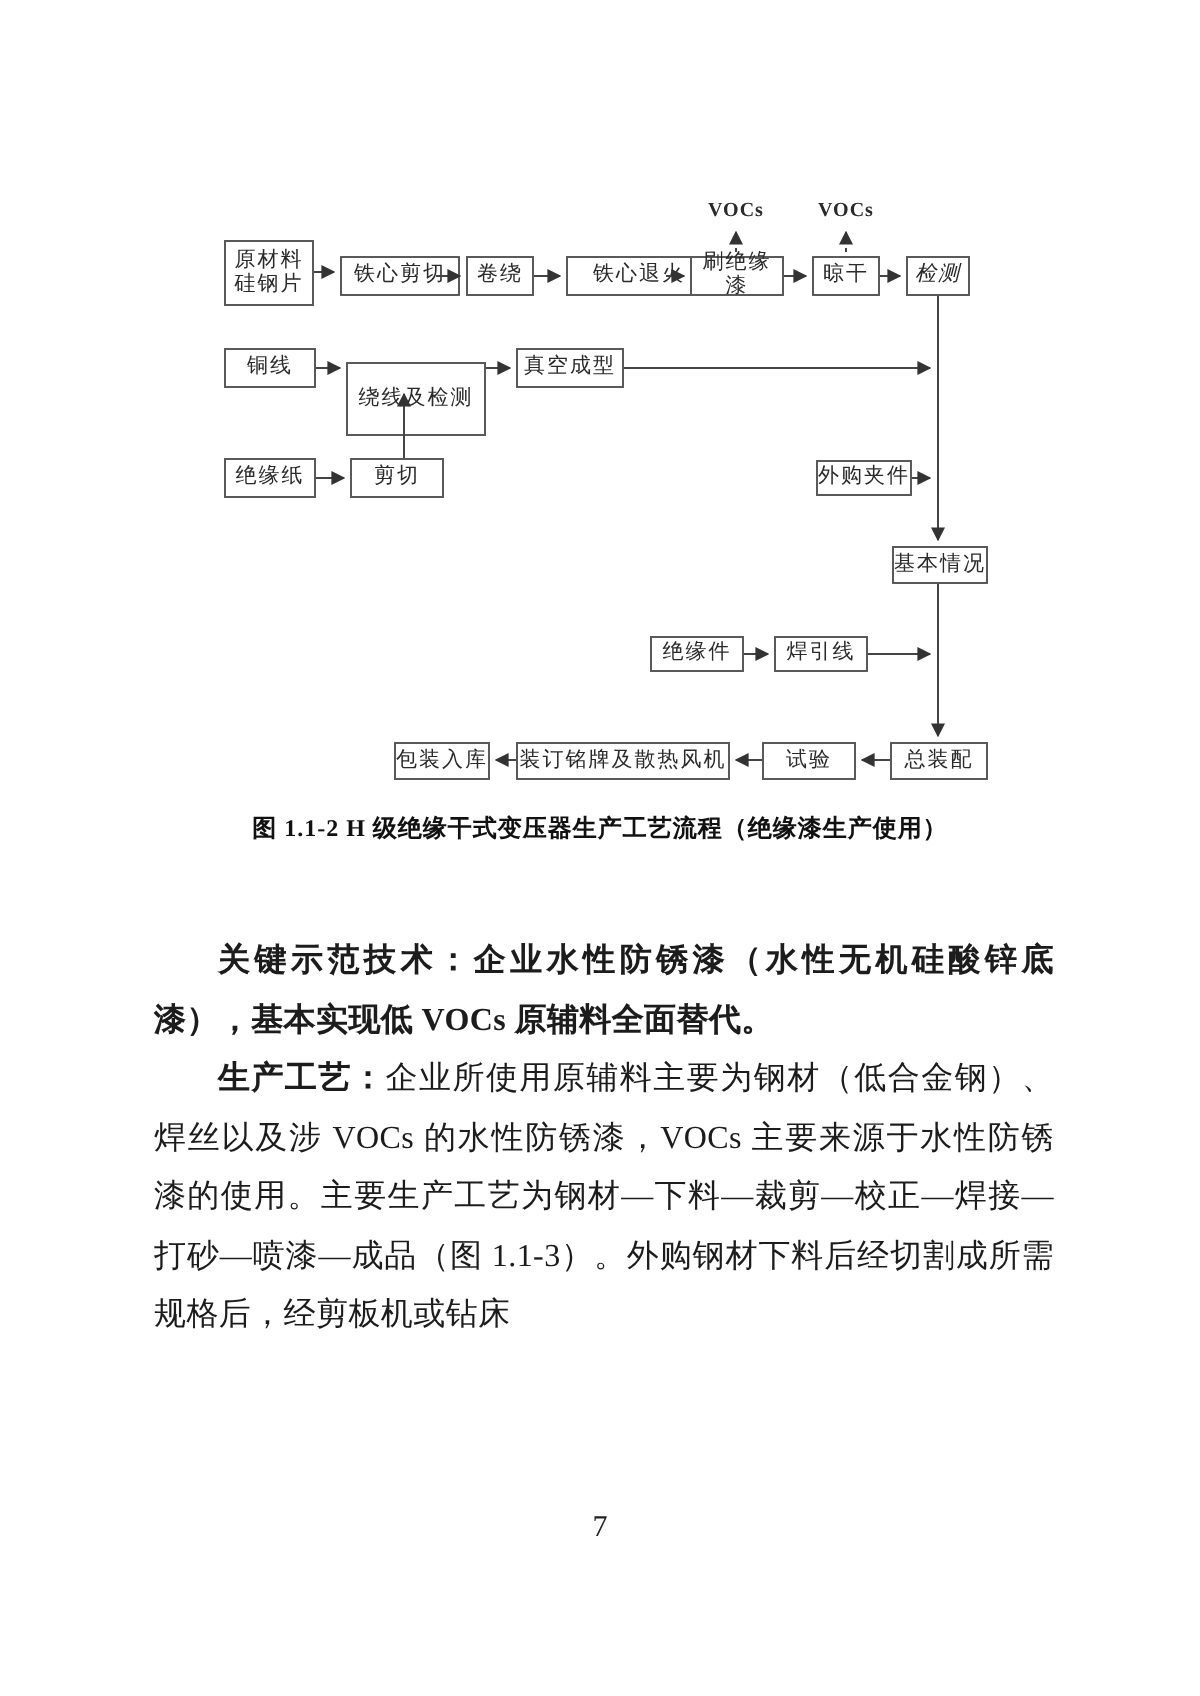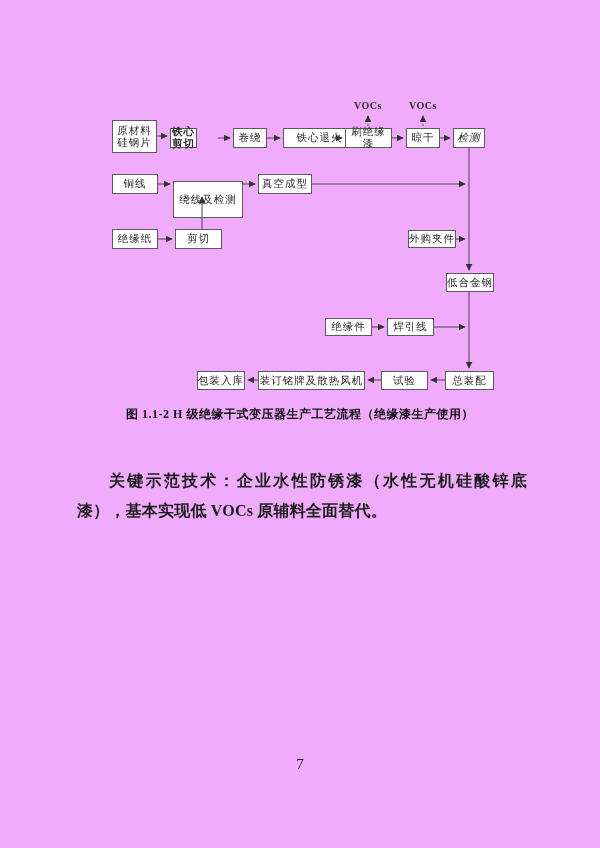--- a/index.html
+++ b/index.html
@@ -1,20 +1,20 @@
 <!DOCTYPE html>
 <html><head>
 <meta charset="utf-8">
 <style>
   html,body{margin:0;padding:0;background:#888;}
   .page{
     position:relative;
     width:600px;height:848px;
     margin:0 auto;
-    background:#f0abfc;
+    background:#ffffff;
     font-family:"Liberation Serif","DejaVu Serif",serif;
     color:#1c1c1c;
     overflow:hidden;
   }
   
   .flow-node{
     position:absolute;
     border:1px solid #5a5a5a;
     background:#fff;
     display:flex;align-items:center;justify-content:center;
@@ -81,36 +81,36 @@
 
 <div class="page">
 
   <div>
 
     <span class="voc-label" style="left:348px;top:100px;">VOCs</span>
     <span class="voc-label" style="left:403px;top:100px;">VOCs</span>
 
     <div class="flow-node" style="left:112px;top:120px;width:45px;height:33px;">原材料
 硅钢片</div>
-    <div class="flow-node" style="left:170px;top:128px;width:27px;height:20px;font-weight:bold;">铁心剪切</div>
+    <div class="flow-node" style="left:170px;top:128px;width:60px;height:20px;">铁心剪切</div>
     <div class="flow-node" style="left:233px;top:128px;width:34px;height:20px;">卷绕</div>
     <div class="flow-node" style="left:283px;top:128px;width:73px;height:20px;">铁心退火</div>
     <div class="flow-node" style="left:345px;top:128px;width:47px;height:20px;">刷绝缘漆</div>
     <div class="flow-node" style="left:406px;top:128px;width:34px;height:20px;">晾干</div>
     <div class="flow-node" style="left:453px;top:128px;width:32px;height:20px;font-style:italic;">检测</div>
 
     <div class="flow-node" style="left:112px;top:174px;width:46px;height:20px;">铜线</div>
     <div class="flow-node" style="left:173px;top:181px;width:70px;height:37px;">绕线及检测</div>
     <div class="flow-node" style="left:258px;top:174px;width:54px;height:20px;">真空成型</div>
 
     <div class="flow-node" style="left:112px;top:229px;width:46px;height:20px;text-align:right;">绝缘纸</div>
     <div class="flow-node" style="left:175px;top:229px;width:47px;height:20px;">剪切</div>
     <div class="flow-node" style="left:408px;top:230px;width:48px;height:18px;">外购夹件</div>
 
-    <div class="flow-node" style="left:446px;top:273px;width:48px;height:19px;">低合金钢</div>
+    <div class="flow-node" style="left:446px;top:273px;width:48px;height:19px;">基本情况</div>
 
     <div class="flow-node" style="left:325px;top:318px;width:47px;height:18px;">绝缘件</div>
     <div class="flow-node" style="left:387px;top:318px;width:47px;height:18px;">焊引线</div>
 
     <div class="flow-node" style="left:197px;top:371px;width:48px;height:19px;">包装入库</div>
     <div class="flow-node" style="left:258px;top:371px;width:107px;height:19px;">装订铭牌及散热风机</div>
     <div class="flow-node" style="left:381px;top:371px;width:47px;height:19px;">试验</div>
     <div class="flow-node" style="left:445px;top:371px;width:49px;height:19px;">总装配</div>
 
     <svg class="connectors" width="600" height="440">
@@ -150,16 +150,17 @@
         <line x1="381" y1="380" x2="368" y2="380" marker-end="url(#arr)"></line>
         <line x1="258" y1="380" x2="248" y2="380" marker-end="url(#arr)"></line>
       </g>
     </svg>
 
     <div class="fig-caption">图 1.1-2  H 级绝缘干式变压器生产工艺流程（绝缘漆生产使用）</div>
   </div>
 
   <div class="content">
     <p class="para bold">关键示范技术：企业水性防锈漆（水性无机硅酸锌底漆），基本实现低 VOCs 原辅料全面替代。</p>
+    <p class="para"><span class="lead">生产工艺：</span><span>企业所使用原辅料主要为钢材（低合金钢）、焊丝以及涉 VOCs 的水性防锈漆，VOCs 主要来源于水性防锈漆的使用。主要生产工艺为钢材—下料—裁剪—校正—焊接—打砂—喷漆—成品（图 1.1-3）。外购钢材下料后经切割成所需规格后，经剪板机或钻床</span></p>
   </div>
 
   <div class="page-number">7</div>
 </div>
 
 </body></html>

